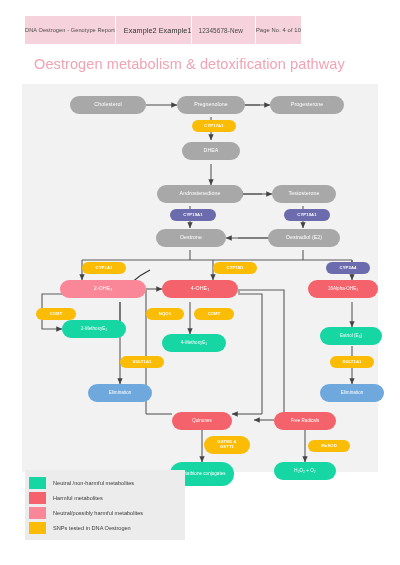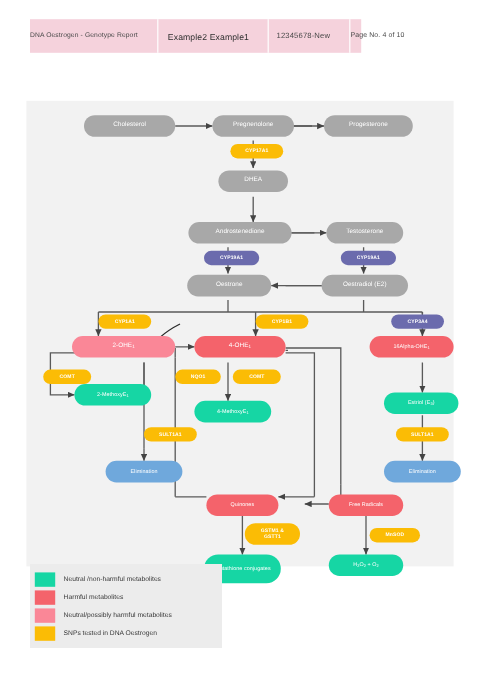--- a/index.html
+++ b/index.html
@@ -6,21 +6,21 @@
   body{
     width:400px;height:565px;background:#ffffff;
     font-family:"Liberation Sans", sans-serif;
     overflow:hidden;position:relative;
   }
   .page{position:absolute;left:0;top:0;width:400px;height:565px;background:#fff;}
 
   
   .hdr{
     position:absolute;left:25px;top:16px;width:276px;height:28px;
-    background:#f5d2dc;display:flex;align-items:flex-start;gap:16px;
+    background:#f5d2dc;display:flex;align-items:flex-start;
   }
   .hdr-cell{
     height:100%;display:flex;align-items:center;
     color:#4a4a4a;font-size:5.6px;letter-spacing:.1px;white-space:nowrap;
   }
   .hdr-c1{width:108px;justify-content:center;}
   .hdr-c2{width:86px;justify-content:flex-start;padding-left:8px;border-left:1px solid #ffffff;font-size:7.2px;color:#2f2f2f;}
   .hdr-c3{width:88px;justify-content:flex-start;padding-left:6px;border-left:1px solid #ffffff;font-size:6.4px;}
   .hdr-c4{flex:1;justify-content:center;border-left:1px solid #ffffff;font-size:5.8px;}
 
@@ -71,20 +71,21 @@
 
 <div class="page">
 
   <div class="hdr">
     <div class="hdr-cell hdr-c1">DNA Oestrogen - Genotype Report</div>
     <div class="hdr-cell hdr-c2">Example2 Example1</div>
     <div class="hdr-cell hdr-c3">12345678-New</div>
     <div class="hdr-cell hdr-c4">Page No. 4 of 10</div>
   </div>
 
+  <div class="title">Oestrogen metabolism &amp; detoxification pathway</div>
 
   <div class="canvas">
 
     <svg width="356" height="388">
       <defs>
         <marker id="ah" markerWidth="6" markerHeight="6" refX="5.2" refY="2.4" orient="auto">
           <path d="M0,0 L5.4,2.4 L0,4.8 z" fill="#444"></path>
         </marker>
       </defs>
       <g stroke="#5a5a5a" stroke-width="1.1" fill="none" marker-end="url(#ah)">

